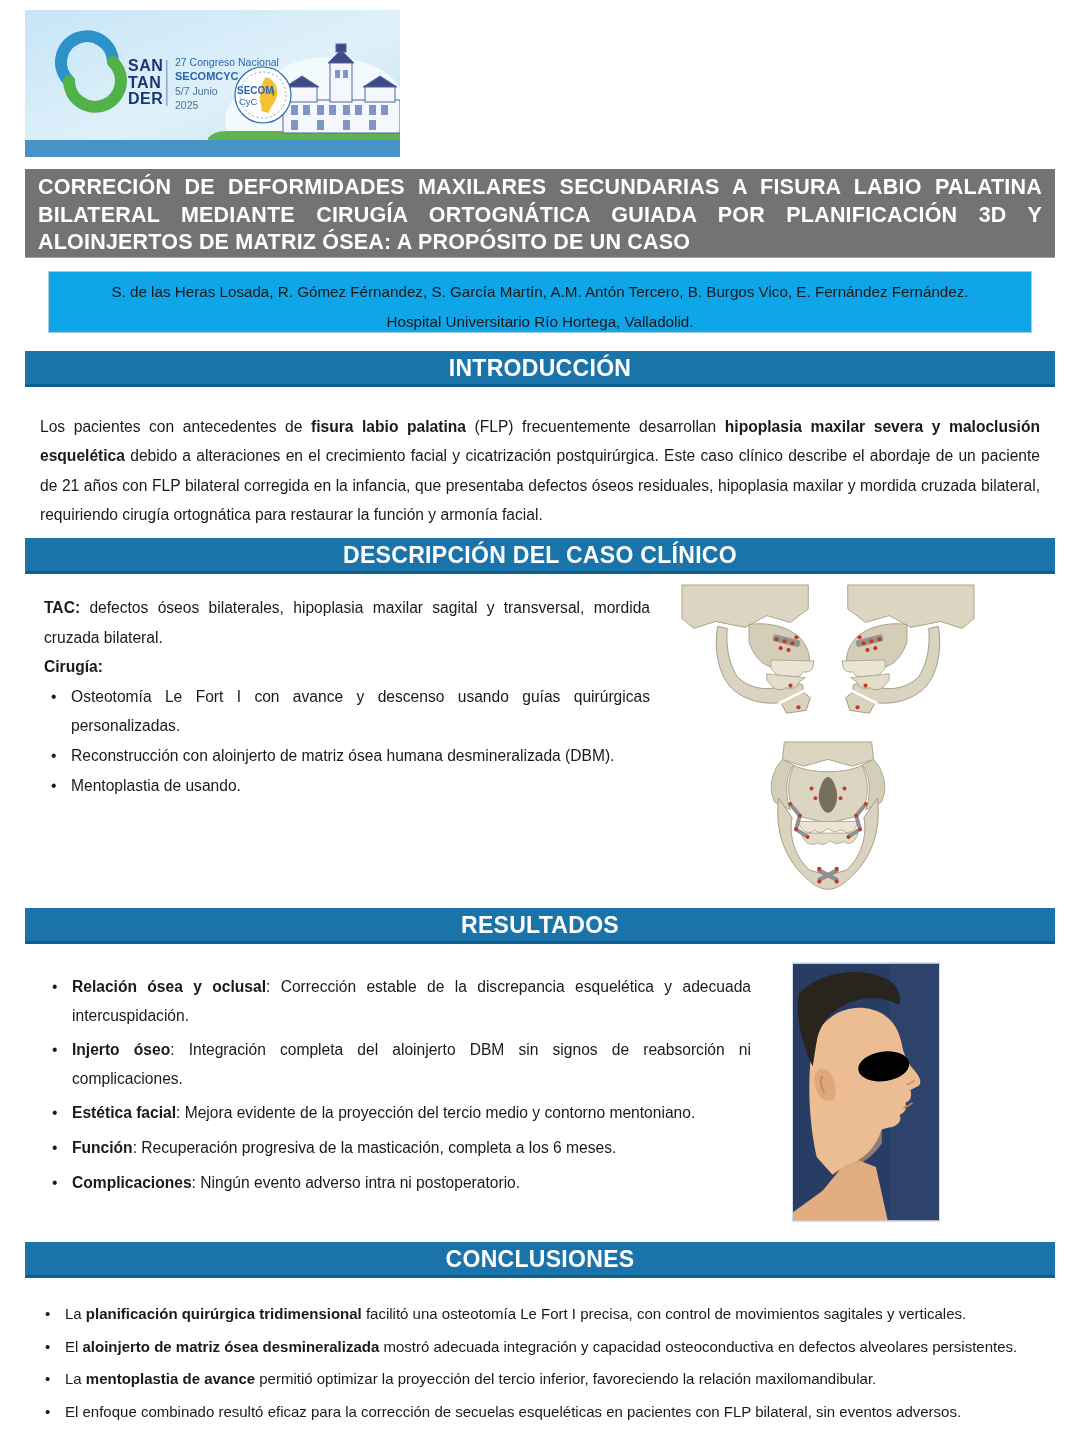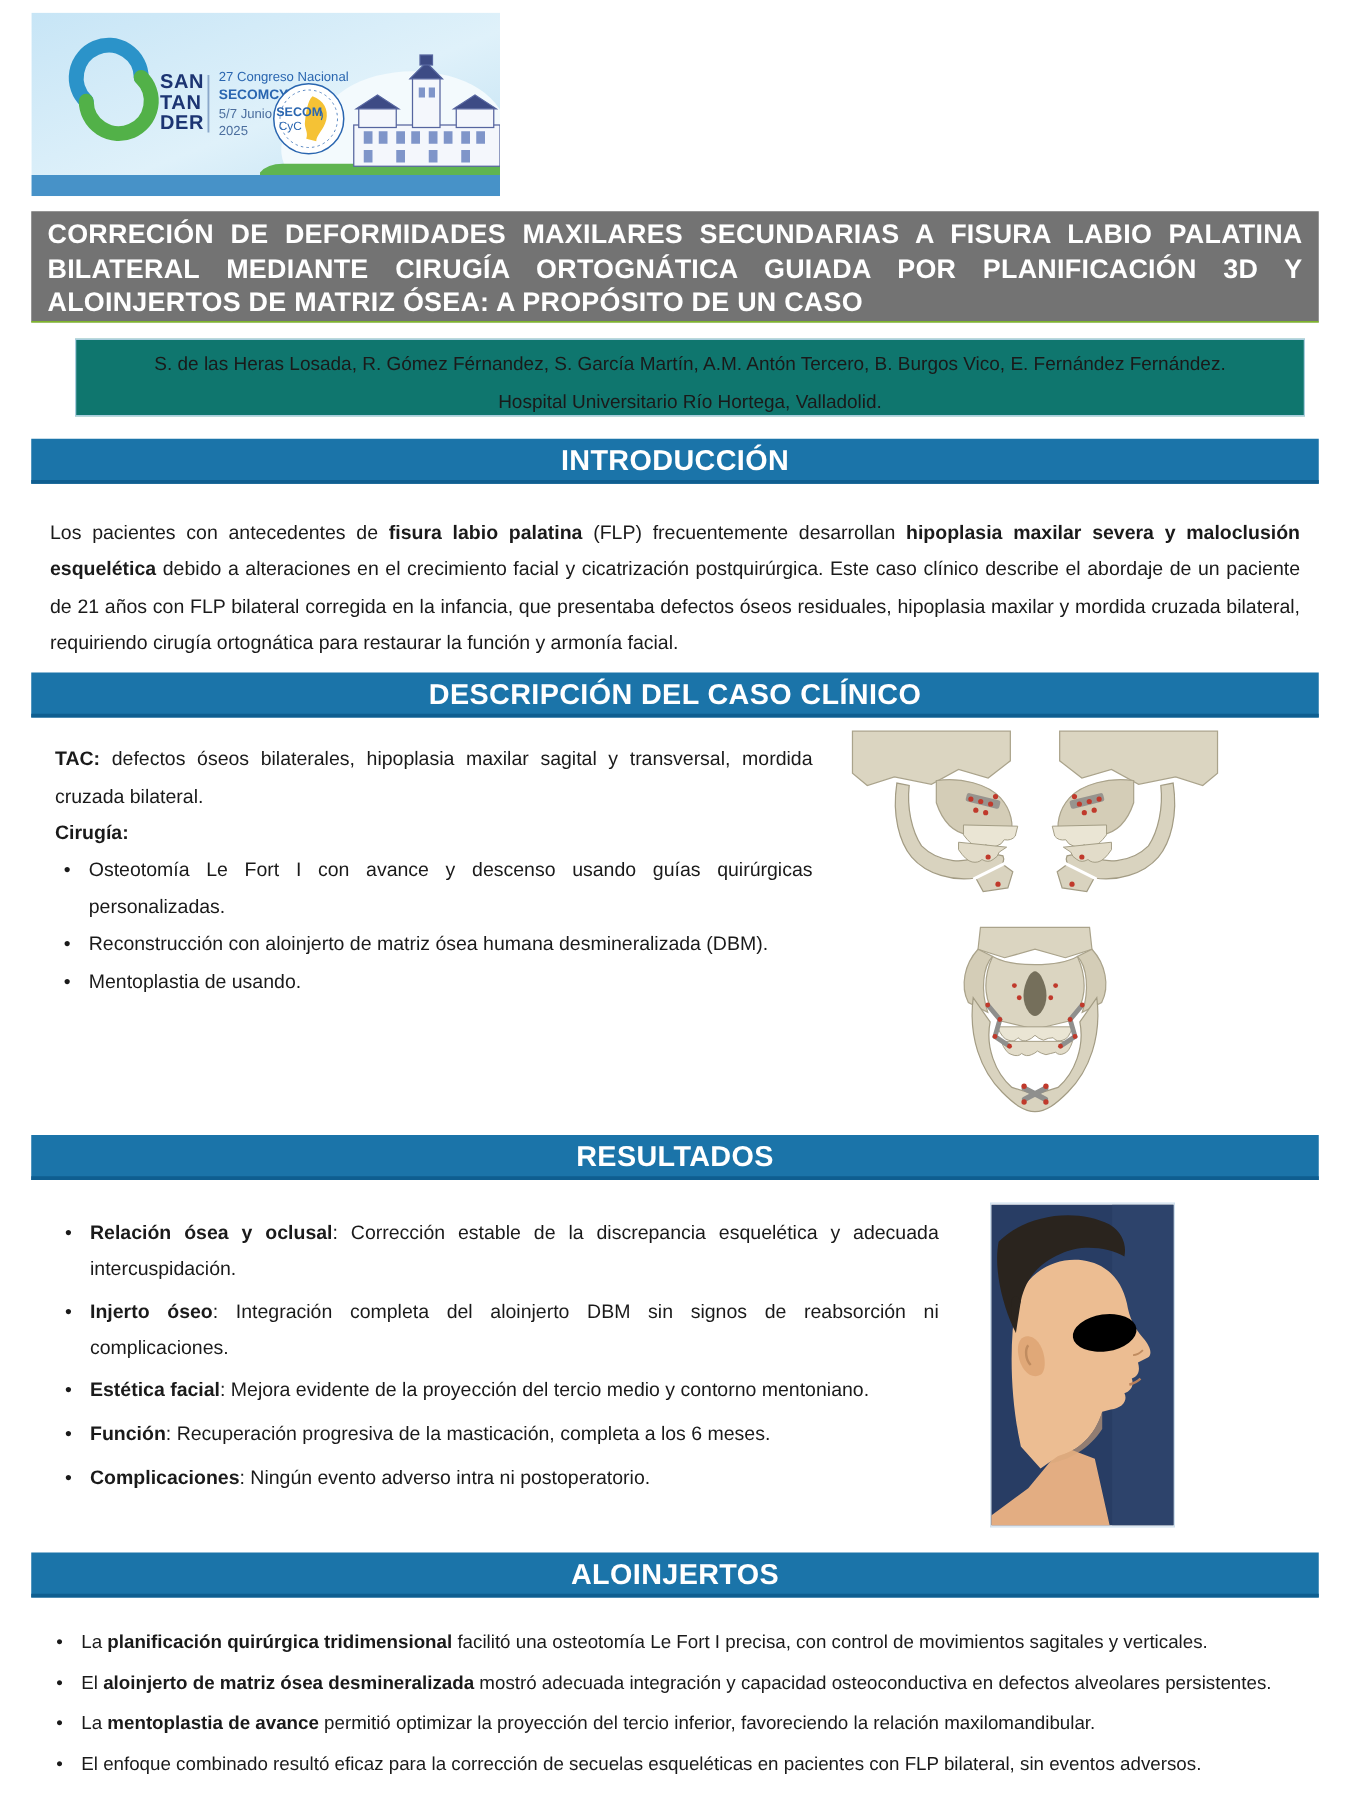--- a/index.html
+++ b/index.html
@@ -14,22 +14,22 @@
   .title-box{
     position:absolute;left:25px;top:169px;width:1030px;height:89px;box-sizing:border-box;
     background:#737373;border-bottom:1px solid #84cc16;padding:5px 13px 0 13px;
   }
   .title-box .t{
     color:#ffffff;font-weight:bold;font-size:21.5px;line-height:27.5px;
     text-align:justify;letter-spacing:0.2px;
   }
   
   .authors-box{
-    position:absolute;left:60px;top:271px;width:984px;height:62px;box-sizing:border-box;
-    border:1px solid #a9cede;background:#0f766e;text-align:center;padding-top:11px;
+    position:absolute;left:48px;top:271px;width:984px;height:62px;box-sizing:border-box;
+    border:1px solid #a9cede;background:#0ea5e9;text-align:center;padding-top:11px;
   }
   .authors-box .a1{font-size:15.2px;}
   .authors-box .a2{font-size:15.2px;margin-top:13px;}
   
   .section-bar{
     position:absolute;left:25px;width:1030px;height:36px;box-sizing:border-box;
     background:#1b74a9;border-bottom:3px solid #0f5e90;
     color:#ffffff;font-weight:bold;font-size:23px;text-align:center;line-height:34px;
     letter-spacing:0.3px;
   }
@@ -131,21 +131,21 @@
       <div>TAN</div>
       <div>DER</div>
     </div>
     <div style="position:absolute;left:150px;top:46px;color:#2a66b0;">
       <div style="font-size:10.5px;font-weight:normal;">27 Congreso Nacional</div>
       <div style="font-size:11px;font-weight:bold;margin-top:2px;">SECOMCYC</div>
       <div style="font-size:10.5px;color:#4b6e9e;margin-top:3px;">5/7 Junio</div>
       <div style="font-size:10.5px;color:#4b6e9e;margin-top:2px;">2025</div>
     </div>
 
-    <div style="position:absolute;left:192px;top:55px;width:60px;height:60px;">
+    <div style="position:absolute;left:208px;top:55px;width:60px;height:60px;">
       <svg width="60" height="60" viewBox="0 0 60 60">
         <circle cx="30" cy="30" r="28" fill="#ffffff" stroke="#2a66b0" stroke-width="1.2"></circle>
         <circle cx="30" cy="30" r="23" fill="none" stroke="#2a66b0" stroke-width="0.6" stroke-dasharray="2 2.5"></circle>
         <path d="M33,12 c9,3 13,11 11,19 c-2,8 -8,12 -8,17 l-8,-2 c2,-6 -2,-8 -1,-14 c1,-8 2,-16 6,-20 Z" fill="#f5c235"></path>
         <path d="M38,22 a7,7 0 0 1 2,9" fill="none" stroke="#2a66b0" stroke-width="1"></path>
       </svg>
       <div style="position:absolute;left:4px;top:20px;font-size:10px;font-weight:bold;color:#2a66b0;">SECOM</div>
       <div style="position:absolute;left:6px;top:31px;font-size:9.5px;color:#2a66b0;">CyC</div>
     </div>
   </header>
@@ -271,21 +271,21 @@
                C8,78 2,50 6,30 Z" fill="#2a241e"></path>
       <path d="M18,100 C14,84 16,66 24,78 L20,104 Z" fill="#2a241e"></path>
 
       <ellipse cx="92" cy="104" rx="26" ry="15" fill="#000000" transform="rotate(-8 92 104)"></ellipse>
 
       <path d="M123,118 q-4,4 -8,4" stroke="#c08c60" stroke-width="1.5" fill="none"></path>
       <path d="M112,146 q6,-2 9,-5" stroke="#b9805a" stroke-width="2" fill="none"></path>
     </svg>
   </figure>
 
-  <div class="section-bar bar-conclusiones">ALOINJERTOS</div>
+  <div class="section-bar bar-conclusiones">CONCLUSIONES</div>
   <ul class="blt concl-list">
     <li><span>La </span><b>planificación quirúrgica tridimensional</b><span> facilitó una osteotomía Le Fort I precisa, con control de movimientos sagitales y verticales.</span></li>
     <li><span>El </span><b>aloinjerto de matriz ósea desmineralizada</b><span> mostró adecuada integración y capacidad osteoconductiva en defectos alveolares persistentes.</span></li>
     <li><span>La </span><b>mentoplastia de avance</b><span> permitió optimizar la proyección del tercio inferior, favoreciendo la relación maxilomandibular.</span></li>
     <li><span>El enfoque combinado resultó eficaz para la corrección de secuelas esqueléticas en pacientes con FLP bilateral, sin eventos adversos.</span></li>
   </ul>
 
 </div>
 
 </body></html>

